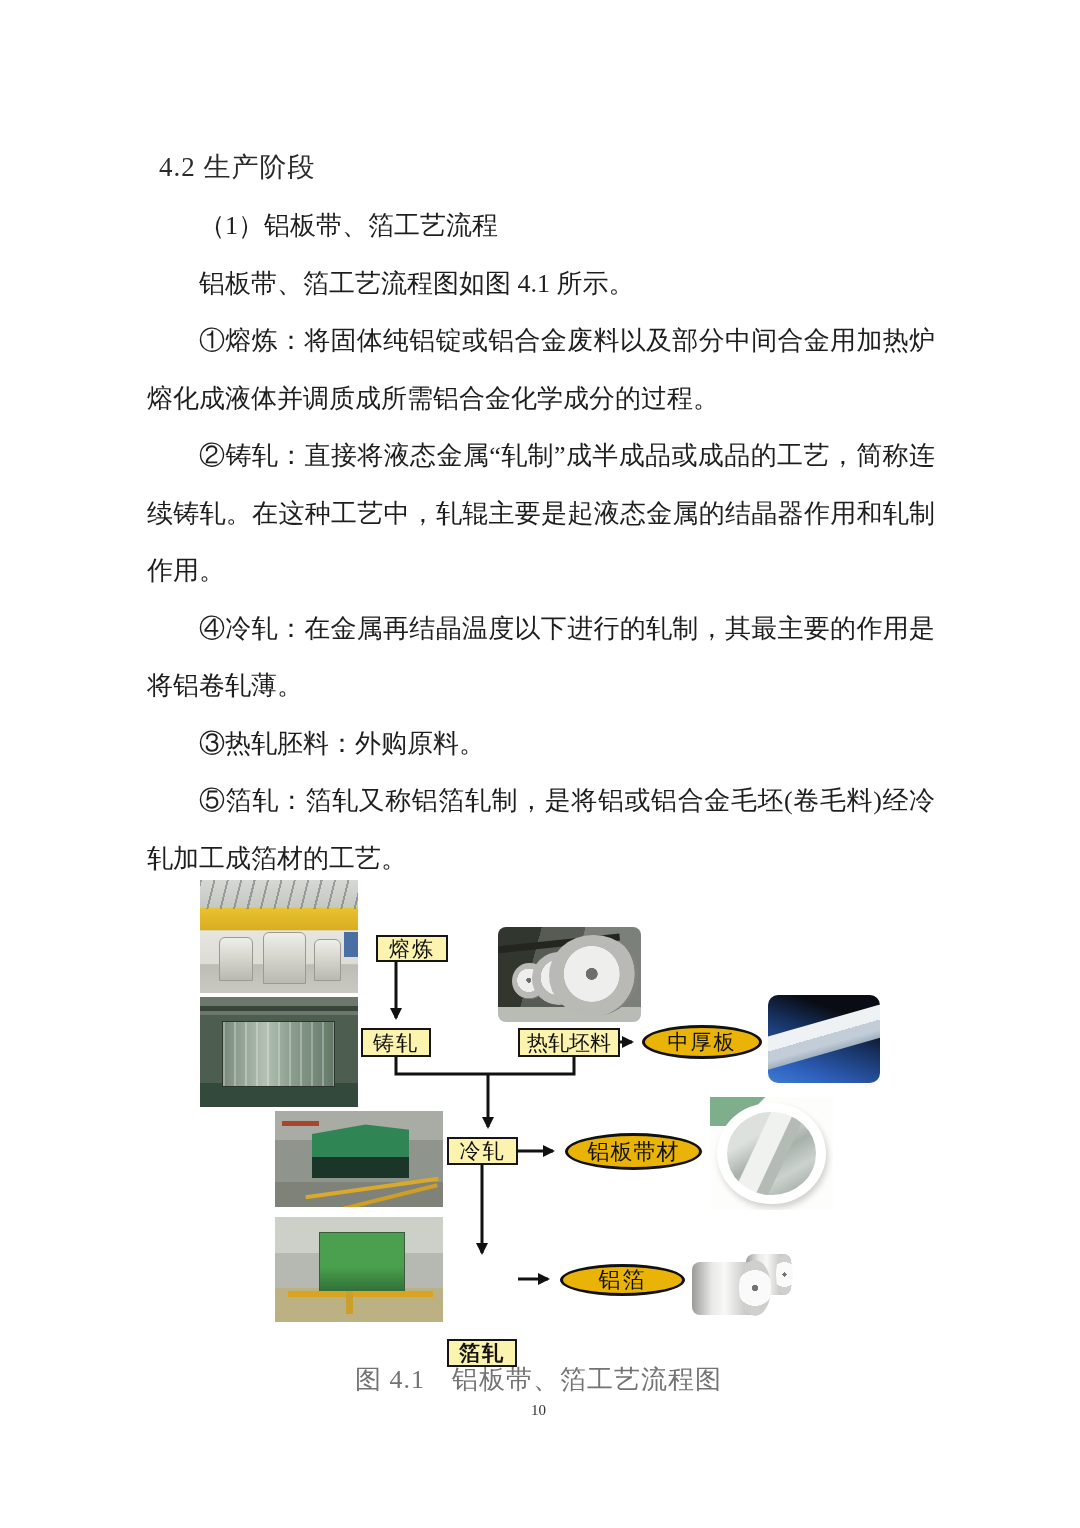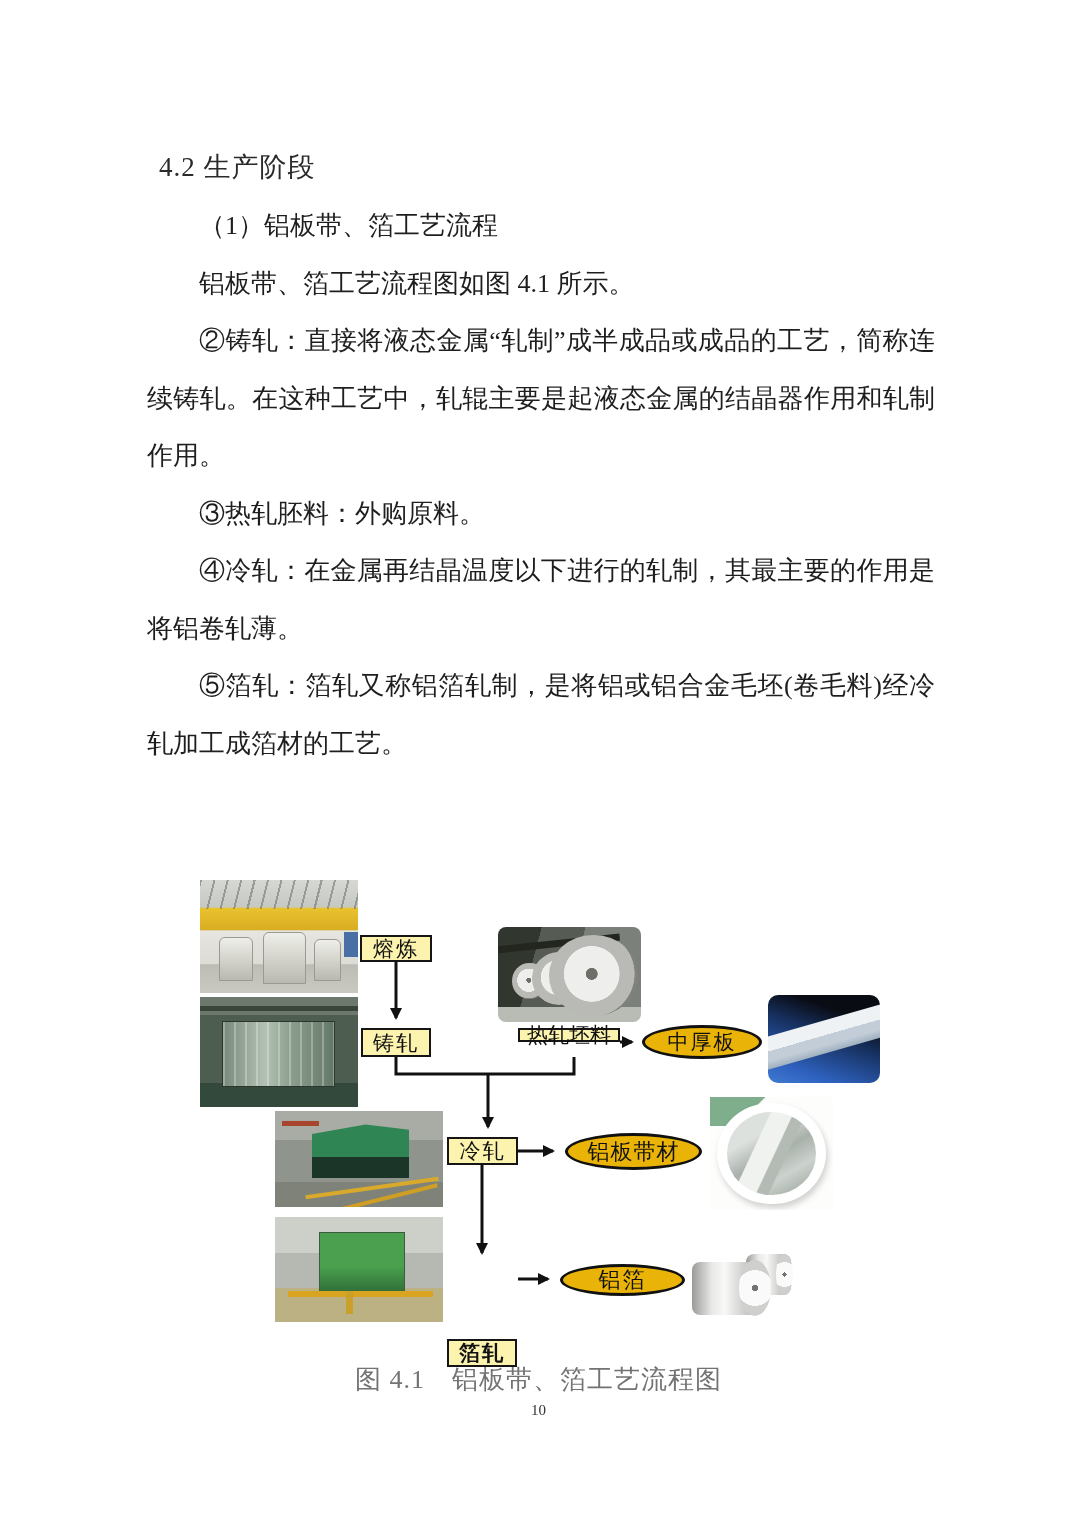--- a/index.html
+++ b/index.html
@@ -122,23 +122,24 @@
 
 <div class="page">
 
   <div class="heading-bar">
     <span>4.2 生产阶段</span>
   </div>
 
   <div class="body-text">
     <p>（1）铝板带、箔工艺流程</p>
     <p>铝板带、箔工艺流程图如图 4.1 所示。</p>
+    <p>①熔炼：将固体纯铝锭或铝合金废料以及部分中间合金用加热炉熔化成液体并调质成所需铝合金化学成分的过程。</p>
     <p>②铸轧：直接将液态金属“轧制”成半成品或成品的工艺，简称连续铸轧。在这种工艺中，轧辊主要是起液态金属的结晶器作用和轧制作用。</p>
+    <p>④冷轧：在金属再结晶温度以下进行的轧制，其最主要的作用是将铝卷轧薄。</p>
     <p>③热轧胚料：外购原料。</p>
-    <p>④冷轧：在金属再结晶温度以下进行的轧制，其最主要的作用是将铝卷轧薄。</p>
     <p>⑤箔轧：箔轧又称铝箔轧制，是将铝或铝合金毛坯(卷毛料)经冷轧加工成箔材的工艺。</p>
   </div>
 
   <div class="photo p-melt">
     <div class="truss"></div>
     <div class="furnace f1"></div>
     <div class="furnace f2"></div>
     <div class="furnace f3"></div>
     <div class="bluewall"></div>
   </div>
@@ -196,23 +197,23 @@
       <path d="M396 962 L396 1018" marker-end="url(#arw)"></path>
       <path d="M396 1057 L396 1074 L574 1074 L574 1057"></path>
       <path d="M488 1074 L488 1127" marker-end="url(#arw)"></path>
       <path d="M620 1042 L632 1042" marker-end="url(#arw)"></path>
       <path d="M518 1151 L553 1151" marker-end="url(#arw)"></path>
       <path d="M482 1165 L482 1253" marker-end="url(#arw)"></path>
       <path d="M518 1279 L548 1279" marker-end="url(#arw)"></path>
     </g>
   </svg>
 
-  <div class="node" style="left:360px;top:935px;width:72px;height:27px;">熔炼</div>
+  <div class="node" style="left:376px;top:935px;width:72px;height:27px;">熔炼</div>
   <div class="node" style="left:361px;top:1028px;width:70px;height:29px;">铸轧</div>
-  <div class="node" style="left:518px;top:1028px;width:102px;height:14px;letter-spacing:0;">热轧坯料</div>
+  <div class="node" style="left:518px;top:1028px;width:102px;height:29px;letter-spacing:0;">热轧坯料</div>
   <div class="node" style="left:447px;top:1137px;width:71px;height:28px;">冷轧</div>
   <div class="node" style="left:447px;top:1339px;width:70px;height:28px;font-weight:bold;">箔轧</div>
 
   <div class="enode" style="left:642px;top:1025px;width:120px;height:34px;font-size:21px;">中厚板</div>
   <div class="enode" style="left:565px;top:1133px;width:137px;height:37px;letter-spacing:1px;">铝板带材</div>
   <div class="enode" style="left:560px;top:1264px;width:125px;height:32px;">铝箔</div>
 
   <div class="figure-caption">图 4.1　铝板带、箔工艺流程图</div>
   <div class="page-number">10</div>
 

